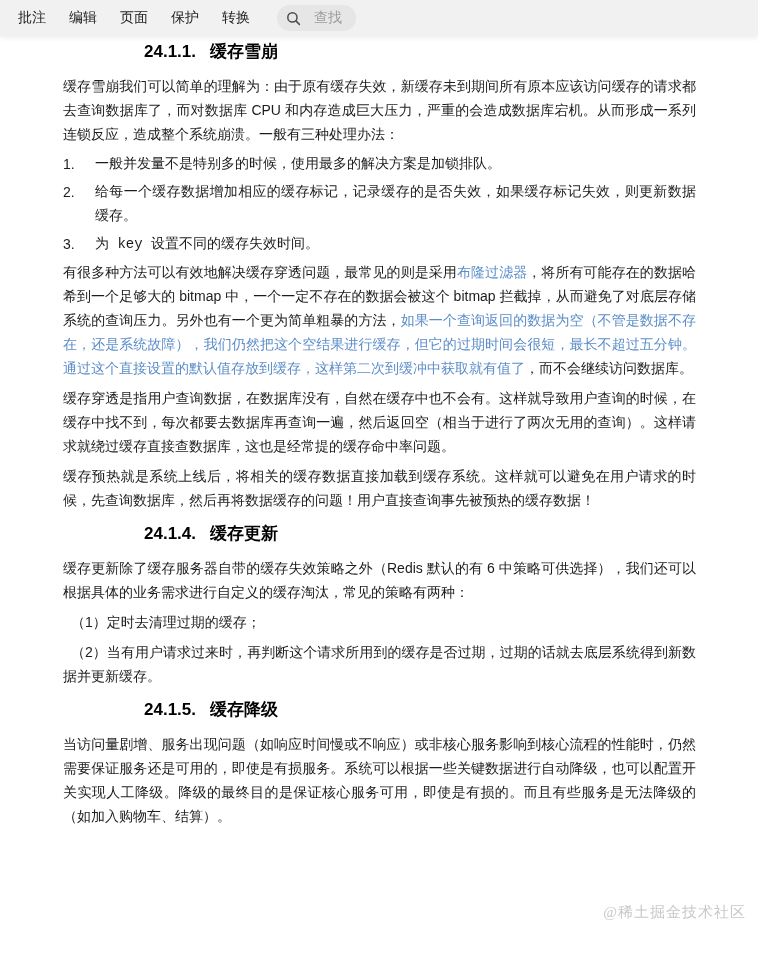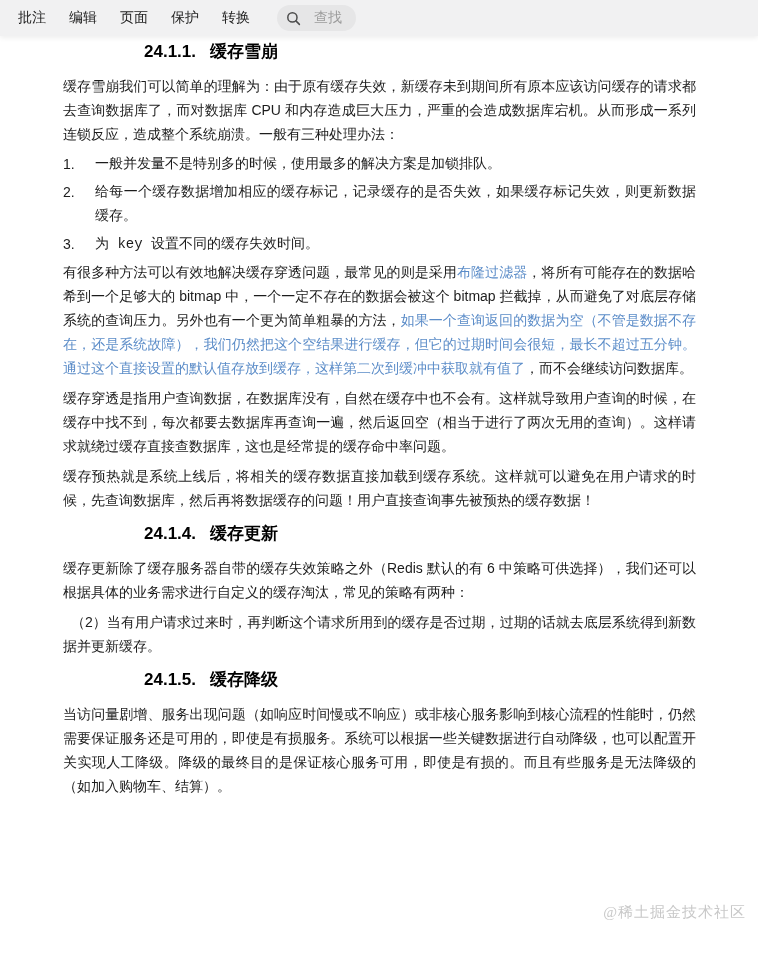--- a/index.html
+++ b/index.html
@@ -96,20 +96,21 @@
           </div>
         </div>
         <p><span>有很多种方法可以有效地解决缓存穿透问题，最常见的则是采用</span><span class="link">布隆过滤器</span><span>，将所有可能存在的数据哈希到一个足够大的 bitmap 中，一个一定不存在的数据会被这个 bitmap 拦截掉，从而避免了对底层存储系统的查询压力。另外也有一个更为简单粗暴的方法，</span><span class="link">如果一个查询返回的数据为空（不管是数据不存在，还是系统故障），我们仍然把这个空结果进行缓存，但它的过期时间会很短，最长不超过五分钟。通过这个直接设置的默认值存放到缓存，这样第二次到缓冲中获取就有值了</span><span>，而不会继续访问数据库。</span></p>
         <p><span>缓存穿透是指用户查询数据，在数据库没有，自然在缓存中也不会有。这样就导致用户查询的时候，在缓存中找不到，每次都要去数据库再查询一遍，然后返回空（相当于进行了两次无用的查询）。这样请求就绕过缓存直接查数据库，这也是经常提的缓存命中率问题。</span></p>
         <p><span>缓存预热就是系统上线后，将相关的缓存数据直接加载到缓存系统。这样就可以避免在用户请求的时候，先查询数据库，然后再将数据缓存的问题！用户直接查询事先被预热的缓存数据！</span></p>
         <div class="section-heading">
           <span class="h-num">24.1.4.</span>
           <span class="h-title">缓存更新</span>
         </div>
         <p><span>缓存更新除了缓存服务器自带的缓存失效策略之外（Redis 默认的有 6 中策略可供选择），我们还可以根据具体的业务需求进行自定义的缓存淘汰，常见的策略有两种：</span></p>
+        <p class="indent"><span>（1）定时去清理过期的缓存；</span></p>
         <p class="indent"><span>（2）当有用户请求过来时，再判断这个请求所用到的缓存是否过期，过期的话就去底层系统得到新数据并更新缓存。</span></p>
         <div class="section-heading">
           <span class="h-num">24.1.5.</span>
           <span class="h-title">缓存降级</span>
         </div>
         <p><span>当访问量剧增、服务出现问题（如响应时间慢或不响应）或非核心服务影响到核心流程的性能时，仍然需要保证服务还是可用的，即使是有损服务。系统可以根据一些关键数据进行自动降级，也可以配置开关实现人工降级。降级的最终目的是保证核心服务可用，即使是有损的。而且有些服务是无法降级的（如加入购物车、结算）。</span></p>
       </div>
   </main>
 
   <div class="watermark">@稀土掘金技术社区</div>

